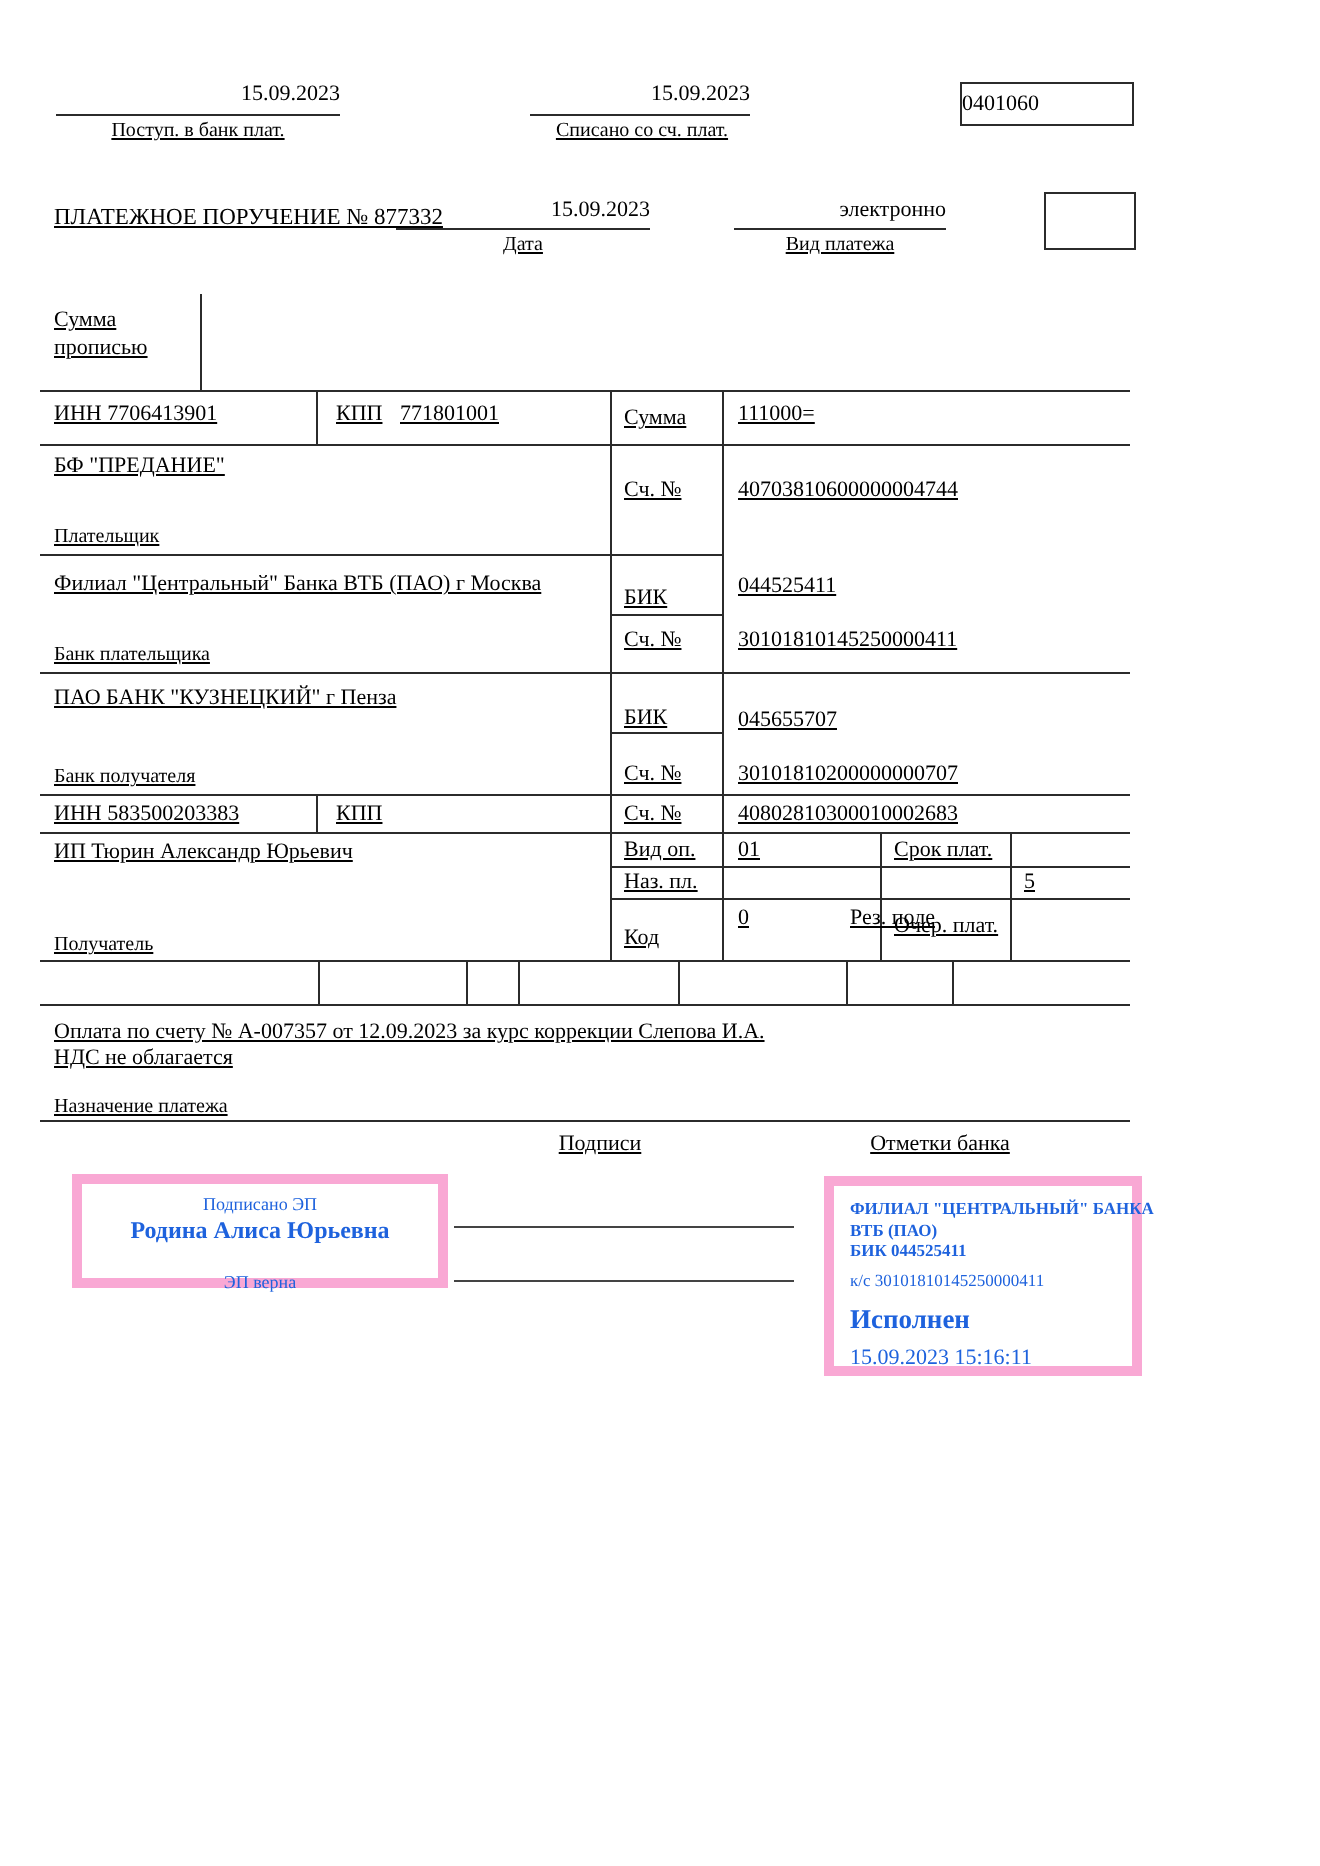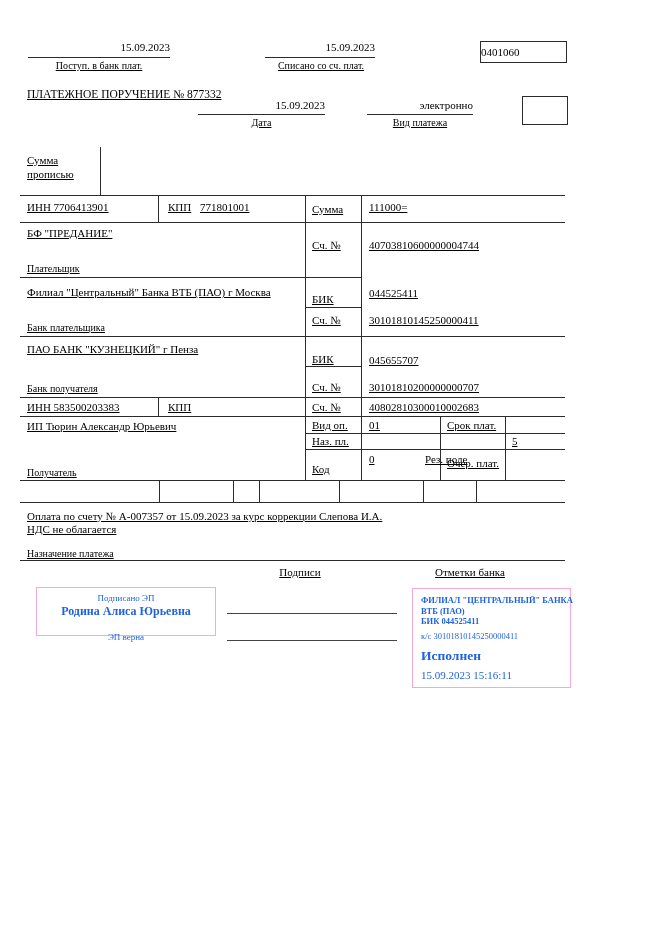--- a/index.html
+++ b/index.html
@@ -8,21 +8,21 @@
     font-family:"Liberation Serif","DejaVu Serif",serif;color:#000;overflow:hidden;
   }
   .t{position:absolute;font-size:11px;line-height:13px;white-space:nowrap;text-decoration:underline;}
   .s{font-size:10px;line-height:12px;}
   .c{text-align:center;}
   .hl{position:absolute;height:1px;background:#2b2b2b;}
   .vl{position:absolute;width:1px;background:#2b2b2b;}
   .ubox{position:absolute;border-bottom:1px solid #2b2b2b;text-align:right;font-size:11px;}
   .bbox{position:absolute;border:1px solid #2b2b2b;text-align:left;font-size:11px;}
   .blue{color:#1e62dd;}
-  .lbbox{position:absolute;border:1px solid #f9a8d4;}
+  .lbbox{position:absolute;border:5px solid #f9a8d4;}
   #esign{width:178px;height:47px;left:36px;top:587px;text-align:center;}
   #esign .l1{font-size:9px;margin-top:5px;}
   #esign .l2{font-size:12px;font-weight:bold;margin-top:1px;}
   #esign .l3{font-size:9px;margin-top:13px;}
   #stamp{width:159px;height:100px;left:412px;top:588px;padding:6px 0 0 8px;box-sizing:border-box;}
   #stamp div{white-space:nowrap;}
   #stamp .b1{font-size:8.5px;font-weight:bold;line-height:10.5px;}
   #stamp .r1{font-size:8.5px;line-height:10.5px;margin-top:4px;}
   #stamp .st{font-size:13.5px;font-weight:bold;margin-top:7px;}
   #stamp .dt{font-size:11px;margin-top:5px;}
@@ -37,21 +37,21 @@
   </div>
   <div class="t s c" style="left:28px;top:60px;width:142px">Поступ. в банк плат.</div>
 
   <div class="ubox" style="left:265px;top:41px;width:110px;height:16px">
     <span>15.09.2023</span>
   </div>
   <div class="t s c" style="left:250px;top:60px;width:142px">Списано со сч. плат.</div>
 
   <div class="bbox" style="left:480px;top:41px;width:85px;height:20px;line-height:20px">0401060</div>
 
-  <div class="t" style="left:27px;top:88px;font-size:11.5px">ПЛАТЕЖНОЕ ПОРУЧЕНИЕ № 877332</div>
+  <div class="t" style="left:27px;top:103px;font-size:11.5px">ПЛАТЕЖНОЕ ПОРУЧЕНИЕ № 877332</div>
   <div class="ubox" style="left:198px;top:99px;width:127px;height:15px">
     <span>15.09.2023</span>
   </div>
   <div class="t s c" style="left:198px;top:117px;width:127px">Дата</div>
   <div class="ubox" style="left:367px;top:99px;width:106px;height:15px">
     <span>электронно</span>
   </div>
   <div class="t s c" style="left:367px;top:117px;width:106px">Вид платежа</div>
   <div class="bbox" style="left:522px;top:96px;width:44px;height:27px"></div>
 
@@ -123,21 +123,21 @@
 
   <div class="t" style="left:312px;top:435px">Наз. пл.</div>
   <div class="t" style="left:447px;top:457px">Очер. плат.</div>
   <div class="t" style="left:512px;top:435px">5</div>
 
   <div class="t" style="left:312px;top:463px">Код</div>
   <div class="t" style="left:369px;top:453px">0</div>
   <div class="t" style="left:425px;top:453px">Рез. поле</div>
   <div class="t s" style="left:27px;top:467px">Получатель</div>
 
-  <div class="t" style="left:27px;top:510px">Оплата по счету № А-007357 от 15.09.2023 за курс коррекции Слепова И.А.</div>
+  <div class="t" style="left:27px;top:510px">Оплата по счету № А-007357 от 12.09.2023 за курс коррекции Слепова И.А.</div>
   <div class="t" style="left:27px;top:523px">НДС не облагается</div>
   <div class="t s" style="left:27px;top:548px">Назначение платежа</div>
   <div class="hl" style="left:20px;top:560px;width:545px"></div>
 
   <div class="t c" style="left:250px;top:566px;width:100px">Подписи</div>
   <div class="t c" style="left:410px;top:566px;width:120px">Отметки банка</div>
 
   <div class="lbbox blue" id="esign">
     <div class="l1">Подписано ЭП</div>
     <div class="l2">Родина Алиса Юрьевна</div>

